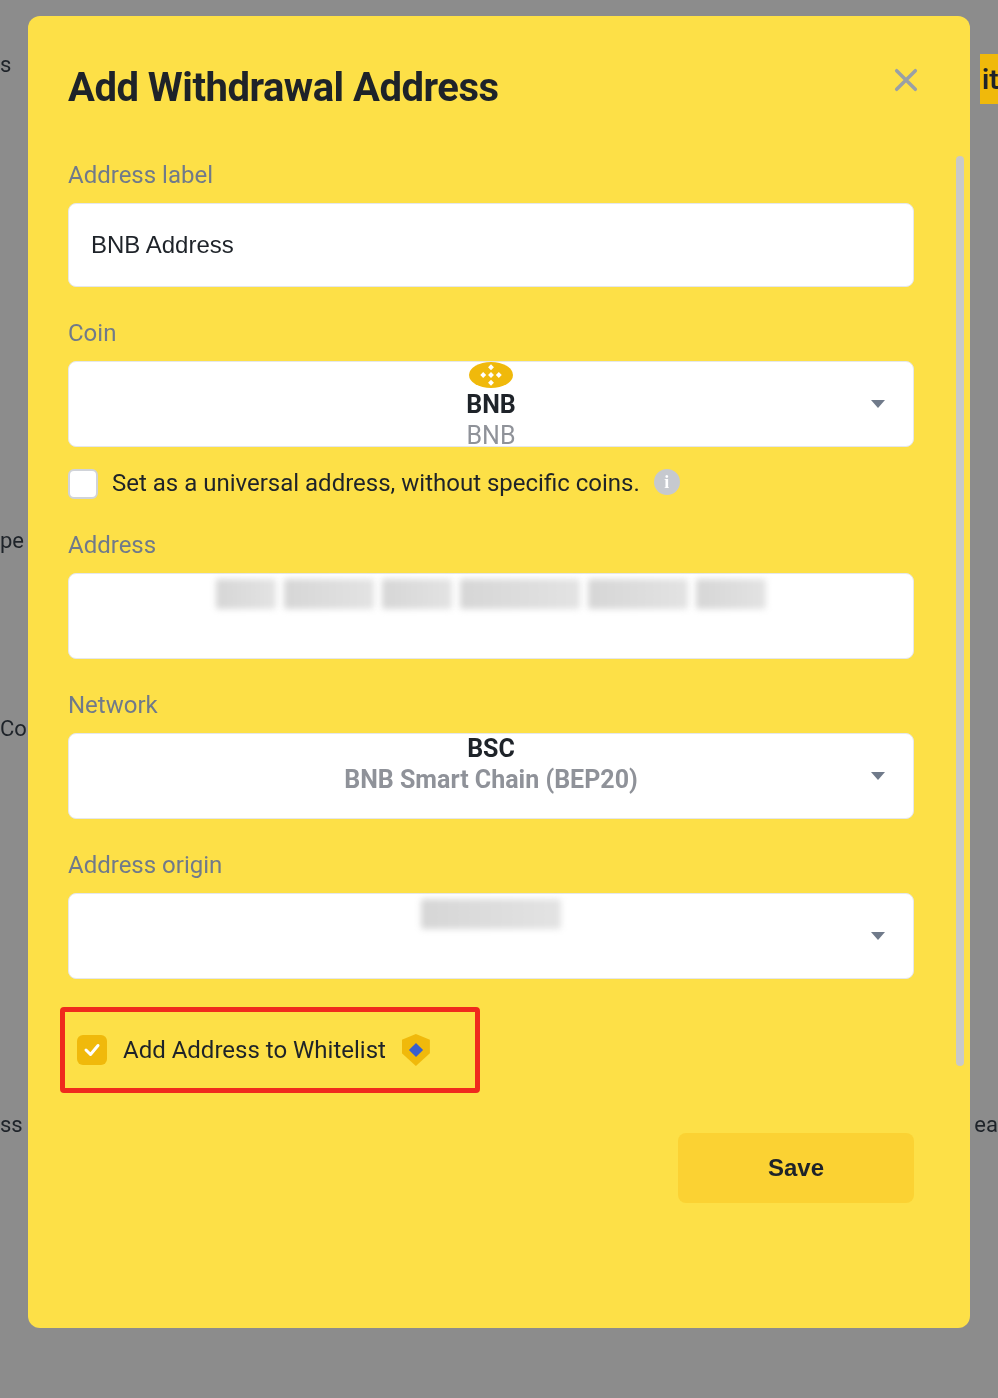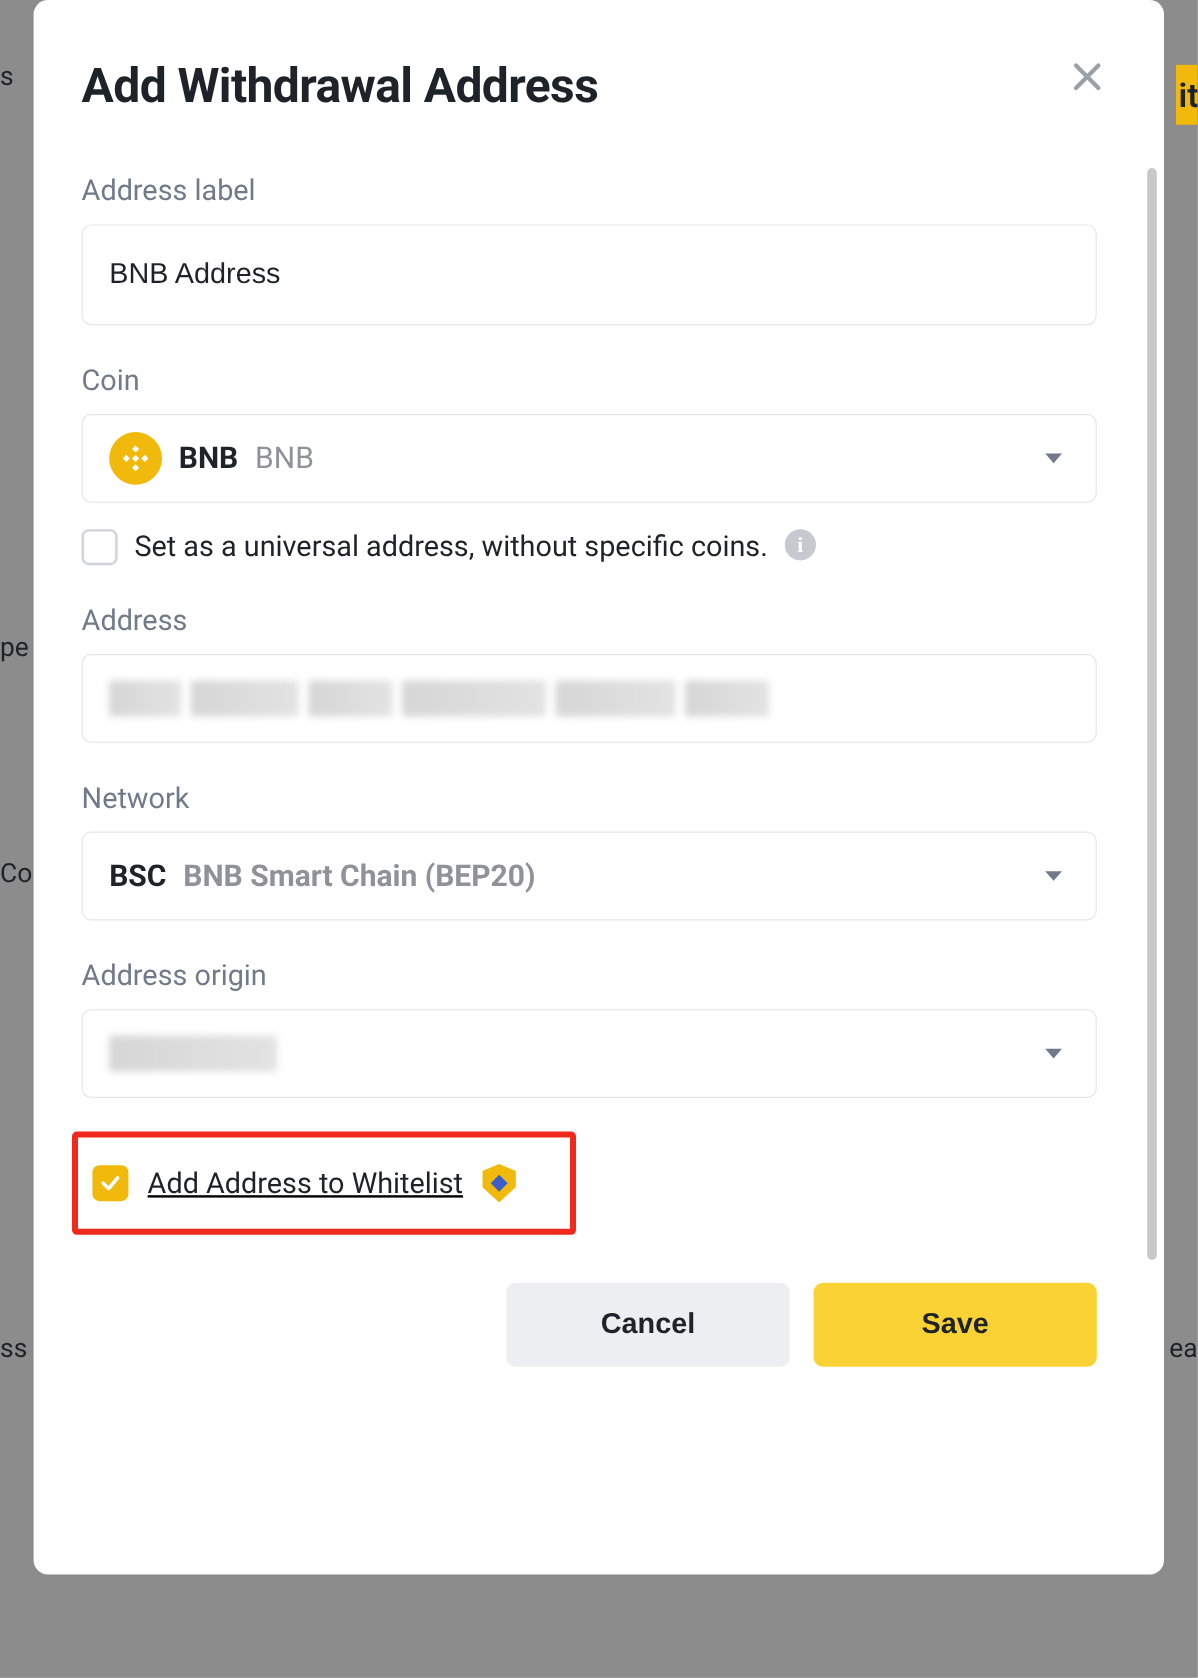--- a/index.html
+++ b/index.html
@@ -1,39 +1,39 @@
 <!DOCTYPE html>
 <html><head>
 <meta charset="utf-8">
 <style>
   * { box-sizing: border-box; margin: 0; padding: 0; }
   html, body { width: 998px; height: 1398px; font-family: -apple-system, BlinkMacSystemFont, "Segoe UI", Roboto, Arial, sans-serif; background: #8c8c8c; overflow: hidden; }
   .backdrop { position: relative; width: 100%; height: 100%; }
-  .modal { position: absolute; left: 28px; top: 0; width: 942px; height: 1312px; background: #ffffff; border-radius: 12px 12px 12px 12px; padding: 48px 56px 40px 40px; }
+  .modal { position: absolute; left: 28px; top: 16px; width: 942px; height: 1312px; background: #fde047; border-radius: 12px 12px 12px 12px; padding: 48px 56px 40px 40px; }
   .modal-scroll { position: absolute; right: 6px; top: 140px; width: 8px; height: 910px; background: #c9c9c9; border-radius: 4px; }
   .modal-title { font-size: 40px; font-weight: 700; color: #1e2329; letter-spacing: -0.5px; }
   .close-btn { position: absolute; top: 50px; right: 50px; width: 28px; height: 28px; cursor: pointer; color: #9aa0a6; }
   .fields { margin-top: 50px; }
   .field { margin-bottom: 32px; }
   .field-label { font-size: 24px; color: #707a8a; margin-bottom: 14px; display: block; }
   .text-input { width: 100%; height: 84px; border: 1px solid #e5e7eb; border-radius: 8px; padding: 0 22px; font-size: 24px; color: #1e2329; background: #fff; }
-  .select-box { width: 100%; height: 74px; border: 1px solid #e5e7eb; border-radius: 8px; padding: 0 22px; display: flex; align-items: center; gap: 14px; cursor: pointer; position: relative; background:#fff;}
+  .select-box { width: 100%; height: 86px; border: 1px solid #e5e7eb; border-radius: 8px; padding: 0 22px; display: flex; align-items: center; gap: 2px; cursor: pointer; position: relative; background:#fff;flex-direction:column;}
   .caret { position: absolute; right: 28px; top: 50%; transform: translateY(-50%); width: 0; height: 0; border-left: 7px solid transparent; border-right: 7px solid transparent; border-top: 8px solid #707a8a; }
   .coin-icon { width: 44px; height: 44px; border-radius: 50%; background: #f0b90b; display:flex; align-items:center; justify-content:center; }
   .coin-symbol { font-size: 25px; font-weight: 700; color: #1e2329; }
   .coin-name { font-size: 25px; color: #8f9299; }
   .net-symbol { font-size: 25px; font-weight: 700; color: #1e2329; }
   .net-name { font-size: 25px; color: #8f9299; font-weight: bold; }
   .checkbox-row { display: flex; align-items: flex-start; gap: 14px; margin-top: 16px; }
   .checkbox-empty { width: 30px; height: 30px; border: 2px solid #d0d3d9; border-radius: 6px; cursor: pointer; background:#fff;}
   .checkbox-text { font-size: 24px; color: #1e2329; }
   .info-icon { width: 26px; height: 26px; border-radius: 50%; background: #c6c9cf; color: #fff; display: inline-flex; align-items:center; justify-content:center; font-family: Georgia, serif; font-weight:bold; font-size:18px;}
   .blur-row { display:flex; gap:8px; align-items:center; height:40px; margin: 22px 0 22px 8px;}
   .blur-block { height: 30px; background: linear-gradient(90deg, #d6d6d6, #e3e3e3); filter: blur(3px); border-radius:2px;}
-  .whitelist-row { position: relative; border: 5px solid #ef2a1d; border-radius: 4px; padding: 22px 18px 22px 12px; display: flex; align-items:center; gap: 16px; width: 420px; margin-top: 28px; margin-left: -8px; text-decoration: underline;}
+  .whitelist-row { position: relative; border: 5px solid #ef2a1d; border-radius: 4px; padding: 22px 18px 22px 12px; display: flex; align-items:center; gap: 16px; width: 420px; margin-top: 28px; margin-left: -8px;}
   .checkbox-checked { width: 30px; height: 30px; border-radius: 6px; background: #f0b90b; display:flex; align-items:center; justify-content:center; }
   .shield-icon { width: 28px; height: 32px; background: #f0b90b; clip-path: polygon(50% 0, 100% 18%, 100% 60%, 50% 100%, 0 60%, 0 18%); display:flex; align-items:center; justify-content:center;}
   .shield-dot { width: 10px; height: 10px; background: #3a5fcd; transform: rotate(45deg);}
   .btn-row { display:flex; justify-content:flex-end; gap: 20px; margin-top: 40px; }
   .btn { width: 236px; height: 70px; border: none; border-radius: 8px; font-size: 24px; font-weight: 600; cursor: pointer; }
   .btn-cancel { background: #eceef1; color: #1e2329; }
   .btn-save { background: #fbd233; color: #1e2329; }
   .bg-text { position:absolute; color:#1e2329; font-size:22px; }
   .bg-yellow { position:absolute; top:54px; right:0; width:18px; height:50px; background:#f0b90b; display:flex; align-items:center; justify-content:flex-start; padding-left:2px; font-size:28px; font-weight:600; color:#1e2329;}
 </style>
@@ -131,19 +131,18 @@
               <path d="M4 12 L10 18 L20 6" stroke="#fff" stroke-width="4" fill="none" stroke-linecap="round" stroke-linejoin="round"></path>
             </svg>
         </span>
         <span class="checkbox-text">Add Address to Whitelist</span>
         <span class="shield-icon">
             <span class="shield-dot"></span>
           </span>
       </div>
 
       <div class="btn-row">
-        <button class="btn btn-cancel">Cancel</button>
         <button class="btn btn-save">Save</button>
       </div>
 
     </div>
   </div>
 </div>
 
 </body></html>

